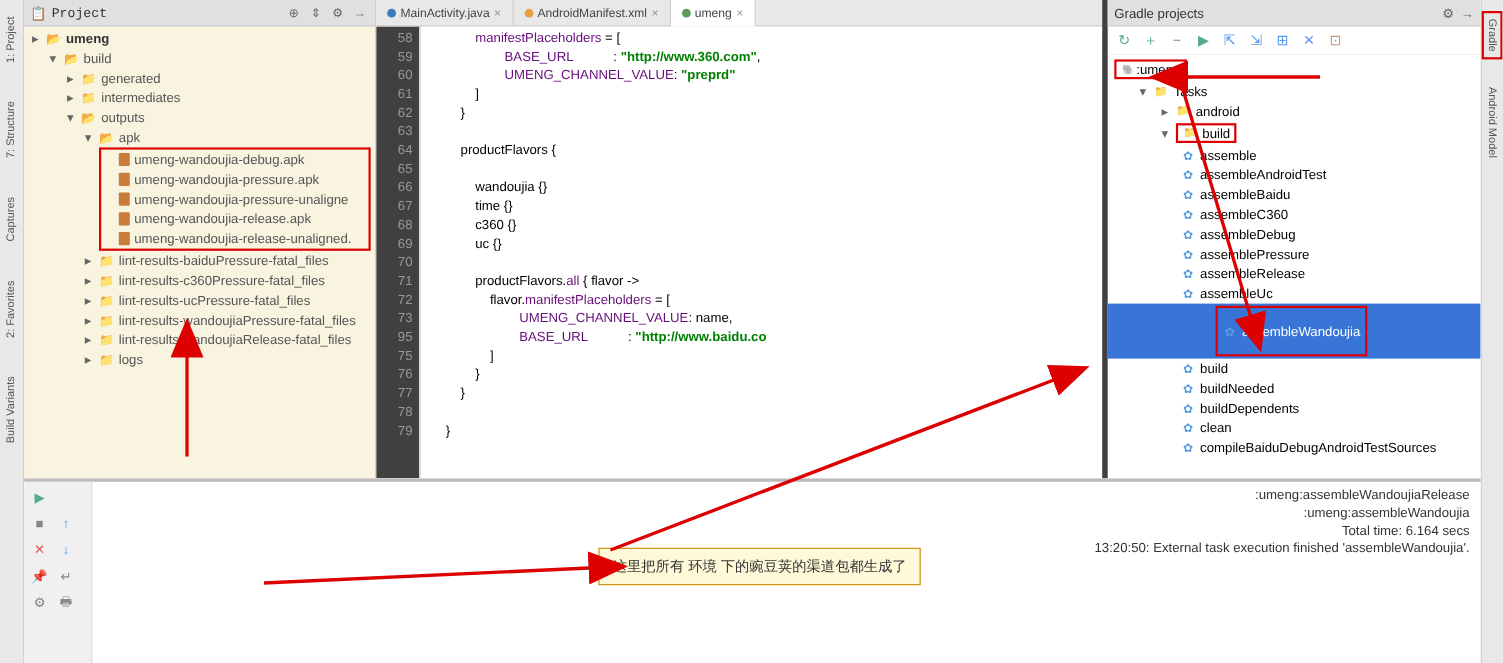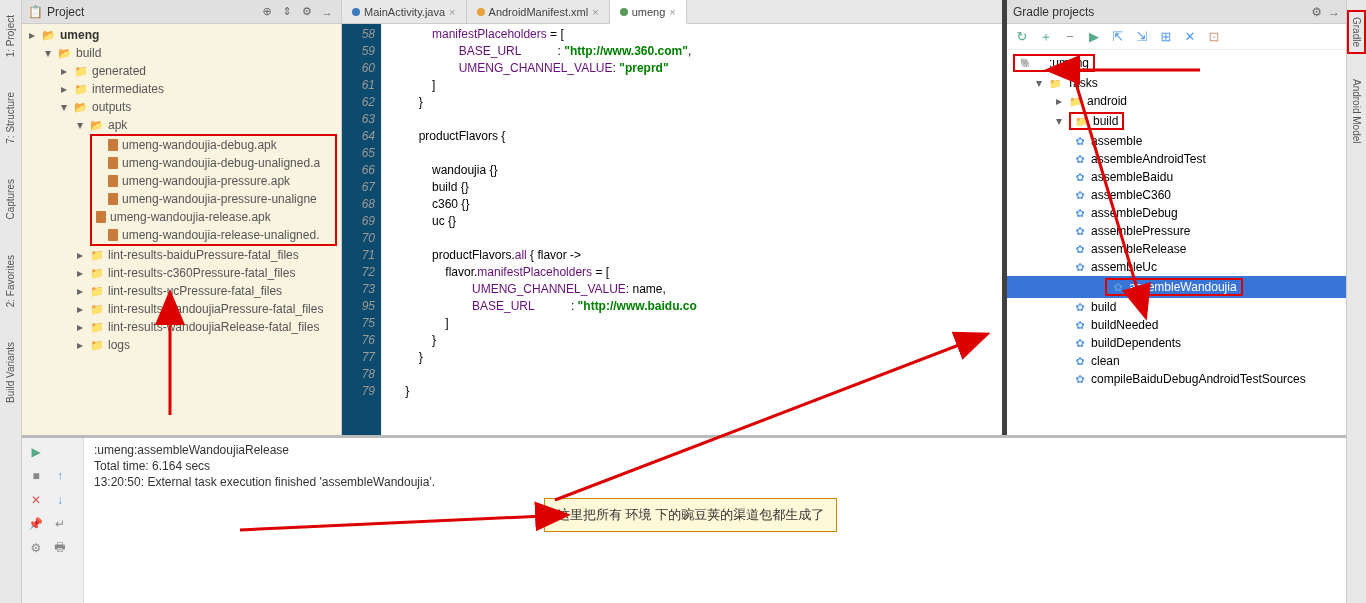--- a/index.html
+++ b/index.html
@@ -16,21 +16,21 @@
     
     
     .main { position: absolute; left: 22px; right: 20px; top: 0; bottom: 0; display: flex; flex-direction: column; }
     
     
     .top-section { flex: 1; display: flex; min-height: 0; }
     
     
     .project-panel { width: 320px; background: #f8f4e0; border-right: 1px solid #ccc; display: flex; flex-direction: column; }
     .project-header { height: 24px; background: #e0e0e0; border-bottom: 1px solid #ccc; display: flex; align-items: center; padding: 0 6px; }
-    .project-header .title { color: #333; flex: 1; }
+    .project-header .title { color: #333; flex: 1; font-family: Liberation Mono, monospace; }
     .project-header .icons { display: flex; gap: 4px; }
     .project-header .icon-btn { width: 16px; height: 16px; cursor: pointer; color: #666; font-size: 11px; display: flex; align-items: center; justify-content: center; }
     
     .project-tree { flex: 1; overflow: auto; padding: 2px 0; }
     .tree-item { display: flex; align-items: center; padding: 2px 4px; cursor: pointer; white-space: nowrap; gap: 4px;}
     .tree-item .chevron { width: 12px; text-align: center; color: #666; }
     .tree-item .icon { width: 14px; height: 14px; display: inline-flex; align-items: center; justify-content: center; }
     .icon.folder { color: #c97b3a; }
     .icon.folder::before { content: "📁"; font-size: 11px; }
     .icon.folder-open { color: #c97b3a; }
@@ -47,21 +47,21 @@
     
     .editor { flex: 1; background: #fff; display: flex; flex-direction: column; min-width: 0; }
     .editor-tabs { height: 24px; background: #e8e8e8; border-bottom: 1px solid #ccc; display: flex; align-items: stretch; }
     .tab { padding: 0 10px; display: flex; align-items: center; gap: 4px; border-right: 1px solid #ccc; cursor: pointer; font-size: 11px; color: #444; }
     .tab.active { background: #fff; border-bottom: 1px solid #fff; margin-bottom: -1px; }
     .tab .close { color: #999; font-size: 11px; }
     .tab .dot { width: 8px; height: 8px; border-radius: 50%; }
     .tab .dot.blue { background: #3a7abd; } .tab .dot.orange { background: #e8a13e; } .tab .dot.green { background: #5a9a5a; }
     
     .editor-body { flex: 1; display: flex; font-family: "Consolas", monospace; font-size: 12px; overflow: hidden; }
-    .gutter { width: 40px; background: #0c4a6e; text-align: right; color: #999; padding: 2px 6px 2px 0; border-right: 1px solid #eee; font-style: italic; }
+    .gutter { width: 40px; background: #404040; text-align: right; color: #999; padding: 2px 6px 2px 0; border-right: 1px solid #eee; }
     .gutter div { line-height: 17px; }
     .code { flex: 1; padding: 2px 0 2px 10px; overflow: hidden; }
     .code div { line-height: 17px; white-space: pre; } .str { color: #008000; font-weight: bold; }
     .name { color: #660e7a; } .fn { color: #000; }
     
     
     .gradle-panel { width: 344px; background: #fff; border-left: 5px solid #404040; display: flex; flex-direction: column; }
     .gradle-header { height: 24px; background: #e0e0e0; border-bottom: 1px solid #ccc; display: flex; align-items: center; padding: 0 6px; }
     .gradle-header .title { flex: 1; color: #333; }
     .gradle-toolbar { height: 26px; border-bottom: 1px solid #eee; display: flex; align-items: center; padding: 0 6px; gap: 6px; }
@@ -76,21 +76,21 @@
     .gtree-item .gicon.elephant::before { content: "🐘"; font-size: 9px; filter: grayscale(0.5); }
     .gd0{padding-left:6px}.gd1{padding-left:26px}.gd2{padding-left:46px}.gd3{padding-left:66px}
     
     
     .run-panel { height: 168px; border-top: 3px solid #bbb; background: #fff; display: flex; }
     .run-title-bar { height: 22px; background: #e0e0e0; border-top: 1px solid #ccc; border-bottom: 1px solid #ccc; display: flex; align-items: center; padding: 0 6px; font-size: 11px; color: #444; }
     .run-sidebar { width: 62px; background: #f0f0f0; border-right: 1px solid #ddd; display: flex; flex-direction: column; padding: 4px; gap: 4px; }
     .run-sidebar .rbtn { width: 20px; height: 20px; display: flex; align-items: center; justify-content: center; cursor: pointer; color: #5a8; }
     .run-sidebar .row { display: flex; gap: 4px; }
     .console { flex: 1; padding: 4px 10px; font-family: "Consolas", monospace; font-size: 12px; color: #333; overflow: hidden; position: relative; }
-    .console div { line-height: 16px; }
+    .console div { line-height: 16px; text-align: right; }
     .console .build-success { display: inline-block; border: 2px solid #d00; padding: 2px 20px 2px 0; font-weight: bold; }
     
     
     .annotation-box { position: absolute; background: #fef9d8; border: 1px solid #c80; padding: 8px 12px; font-size: 13px; color: #333; }
     
     
     .arrow-svg { position: absolute; pointer-events: none; z-index: 100; }
   </style>
 </head>
 <body>
@@ -153,31 +153,27 @@
             <span class="icon folder-open"></span>
             <span class="label">apk</span>
           </div>
         <div class="red-box" style="margin-left:68px; margin-right:4px;">
           <div class="tree-item" style="padding-left:16px;">
               <span class="icon apk-file"></span>
               <span class="label">umeng-wandoujia-debug.apk</span>
             </div>
           <div class="tree-item" style="padding-left:16px;">
               <span class="icon apk-file"></span>
-              <span class="label">umeng-wandoujia-debug-unaligned.a</span>
-            </div>
-          <div class="tree-item" style="padding-left:16px;">
-              <span class="icon apk-file"></span>
               <span class="label">umeng-wandoujia-pressure.apk</span>
             </div>
           <div class="tree-item" style="padding-left:16px;">
               <span class="icon apk-file"></span>
               <span class="label">umeng-wandoujia-pressure-unaligne</span>
             </div>
-          <div class="tree-item" style="padding-left:4px;">
+          <div class="tree-item" style="padding-left:16px;">
               <span class="icon apk-file"></span>
               <span class="label">umeng-wandoujia-release.apk</span>
             </div>
           <div class="tree-item" style="padding-left:16px;">
               <span class="icon apk-file"></span>
               <span class="label">umeng-wandoujia-release-unaligned.</span>
             </div>
         </div>
         <div class="tree-item d3">
             <span class="chevron">▸</span>
@@ -258,21 +254,21 @@
         <div class="code" id="code">
             <div>            <span class="name">manifestPlaceholders</span> = [</div>
             <div>                    <span class="name">BASE_URL</span>           : <span class="str">"http://www.360.com"</span>,</div>
             <div>                    <span class="name">UMENG_CHANNEL_VALUE</span>: <span class="str">"preprd"</span></div>
             <div>            ]</div>
             <div>        }</div>
             <div>&nbsp;</div>
             <div>        <span class="fn">productFlavors {</span></div>
             <div>&nbsp;</div>
             <div>            <span class="fn">wandoujia {}</span></div>
-            <div>            <span class="fn">build {}</span></div>
+            <div>            <span class="fn">time {}</span></div>
             <div>            <span class="fn">c360 {}</span></div>
             <div>            <span class="fn">uc {}</span></div>
             <div>&nbsp;</div>
             <div>            <span class="fn">productFlavors.</span><span class="name">all</span> { flavor -&gt;</div>
             <div>                flavor.<span class="name">manifestPlaceholders</span> = [</div>
             <div>                        <span class="name">UMENG_CHANNEL_VALUE</span>: name,</div>
             <div>                        <span class="name">BASE_URL</span>           : <span class="str">"http://www.baidu.co</span></div>
             <div>                ]</div>
             <div>            }</div>
             <div>        }</div>
@@ -294,21 +290,21 @@
         <span class="btn" style="color:#888;">−</span>
         <span class="btn">▶</span>
         <span class="btn" style="color:#59e;">⇱</span>
         <span class="btn" style="color:#59e;">⇲</span>
         <span class="btn" style="color:#59e;">⊞</span>
         <span class="btn" style="color:#59e;">✕</span>
         <span class="btn" style="color:#c97;">⊡</span>
       </div>
       <div class="gradle-tree" id="gradle-tree">
         <div class="gtree-item gd0" style="display:inline-flex;">
-            <span class="red-box" style="display:flex;align-items:center;padding:0 4px;gap:16px;">
+            <span class="red-box" style="display:flex;align-items:center;padding:0 4px;gap:0;">
               <span class="gicon elephant"></span>
               <span>:umeng</span>
             </span>
           </div>
         <div class="gtree-item gd1">
             <span class="chevron">▾</span>
             <span class="gicon box"></span>
             <span>Tasks</span>
           </div>
         <div class="gtree-item gd2">
@@ -341,21 +337,21 @@
           </div><div class="gtree-item gd3">
             <span class="gicon gear"></span>
             <span>assemblePressure</span>
           </div><div class="gtree-item gd3">
             <span class="gicon gear"></span>
             <span>assembleRelease</span>
           </div><div class="gtree-item gd3">
             <span class="gicon gear"></span>
             <span>assembleUc</span>
           </div><div class="gtree-item gd3 selected">
-            <span class="red-box" style="display:flex;align-items:flex-start;gap:4px;padding:0 4px;margin-left:32px;">
+            <span class="red-box" style="display:flex;align-items:flex-start;gap:4px;padding:14px 4px;margin-left:32px;">
               <span class="gicon gear"></span>
               <span>assembleWandoujia</span>
             </span>
           </div><div class="gtree-item gd3">
             <span class="gicon gear"></span>
             <span>build</span>
           </div><div class="gtree-item gd3">
             <span class="gicon gear"></span>
             <span>buildNeeded</span>
           </div><div class="gtree-item gd3">
@@ -388,20 +384,21 @@
           <span class="rbtn" style="color:#888;">📌</span>
           <span class="rbtn" style="color:#888;">↵</span>
         </div>
       <div class="row">
           <span class="rbtn" style="color:#888;">⚙</span>
           <span class="rbtn" style="color:#888;">🖶</span>
         </div>
     </div>
     <div class="console">
       <div>:umeng:assembleWandoujiaRelease</div>
+      <div>:umeng:assembleWandoujia</div>
       <div></div>
       <div></div>
       <div>Total time: 6.164 secs</div>
       <div>13:20:50: External task execution finished 'assembleWandoujia'.</div>
 
       <div class="annotation-box" style="left:460px; top:60px;">这里把所有 环境 下的豌豆荚的渠道包都生成了</div>
     </div>
   </div>
 </div>
 

